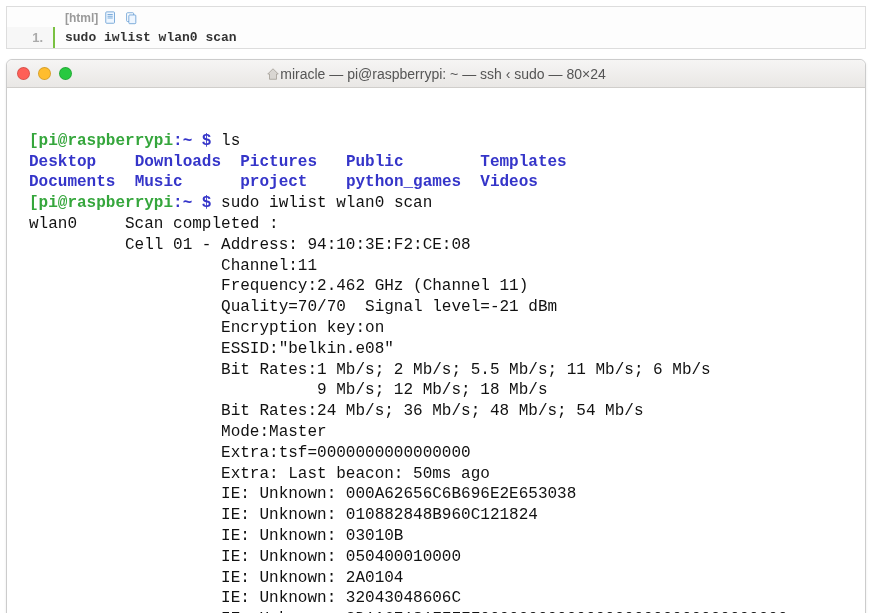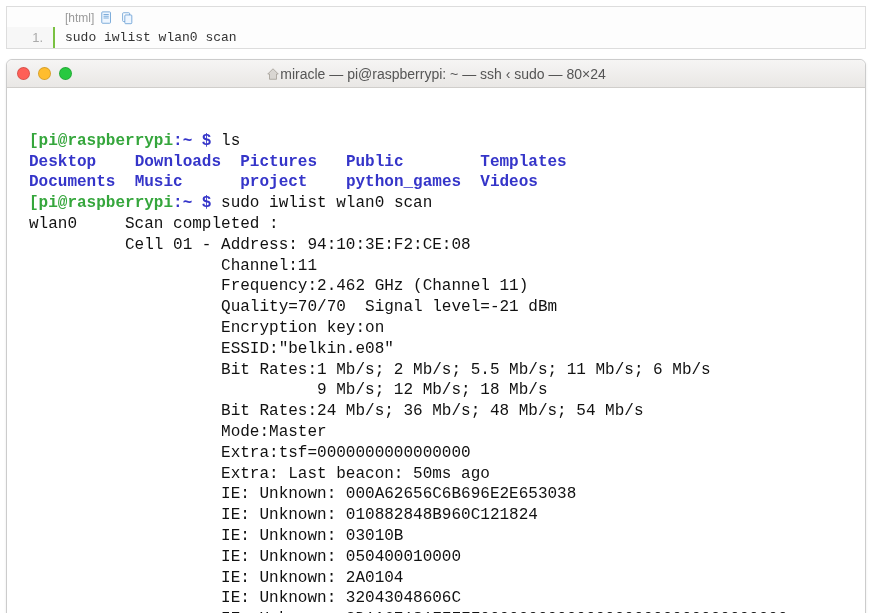--- a/index.html
+++ b/index.html
@@ -4,20 +4,21 @@
   <style>
     * { margin: 0; padding: 0; box-sizing: border-box; }
     body { font-family: Monaco, Menlo, 'Courier New', monospace; background: #fff; }
 
     
     .code-box {
       margin: 6px;
       border: 1px solid #ddd;
       background: #fdfdfd;
       font-size: 13px;
+      font-weight: bold;
     }
     .code-header {
       padding: 4px 10px 2px 58px;
       color: #9a9a9a;
       font-family: -apple-system, Arial, sans-serif;
       font-size: 12px;
       display: flex;
       align-items: center;
       gap: 6px;
     }

